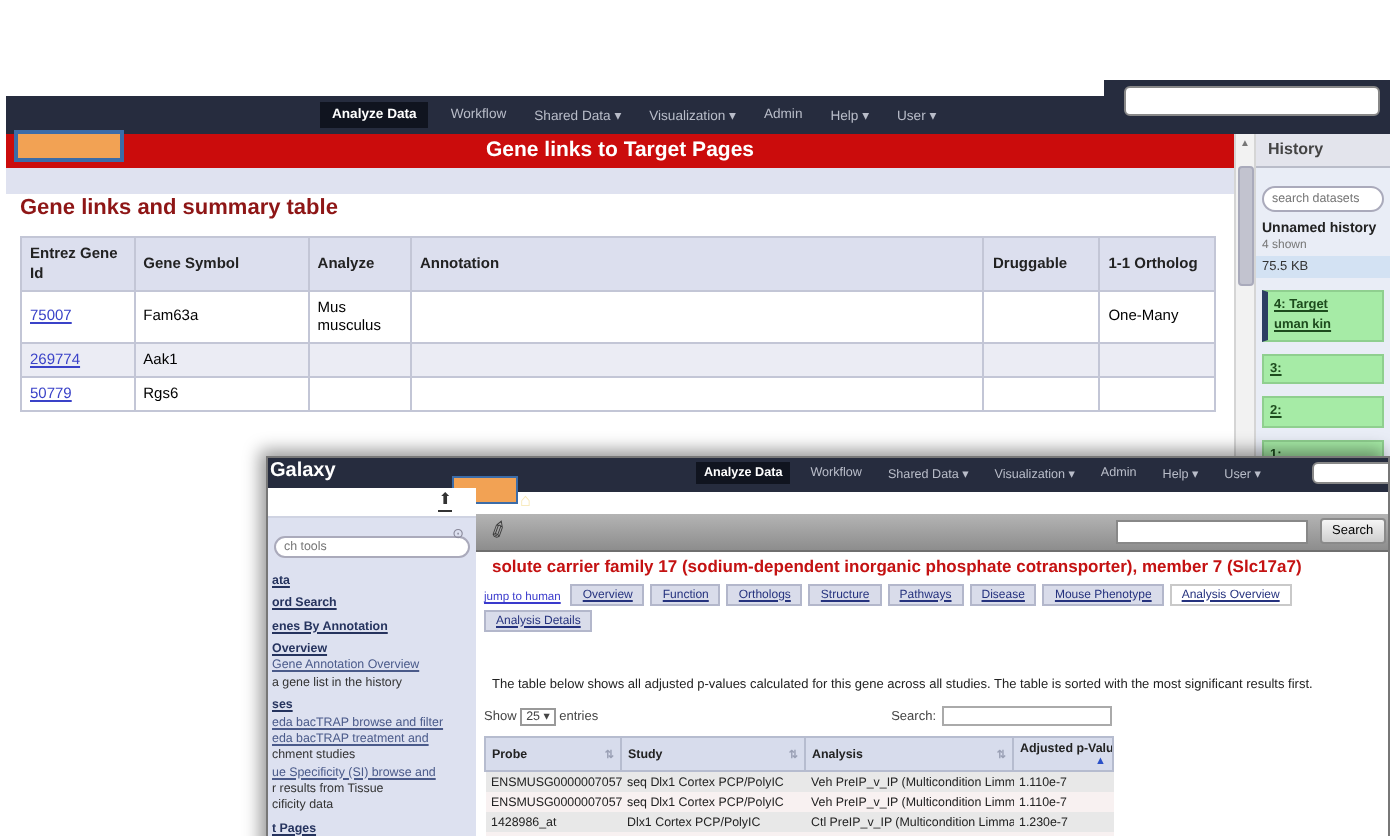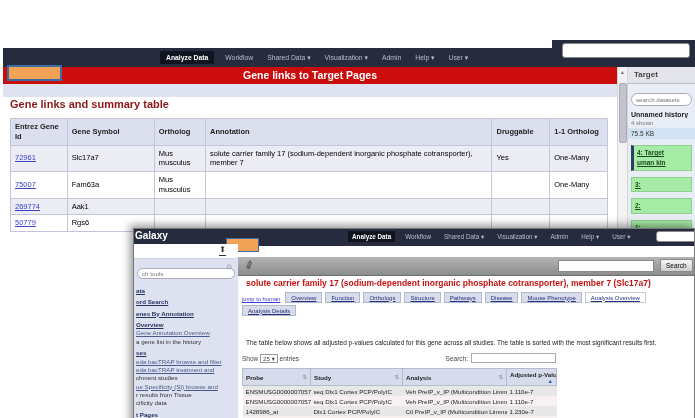--- a/index.html
+++ b/index.html
@@ -117,35 +117,27 @@
           <col style="width:80px">
           <col style="width:47px">
         <col style="width:263px">
           <col style="width:53px">
           <col style="width:53px">
       </colgroup>
       <thead id="back-thead">
           <tr>
             <th>Entrez Gene Id</th>
             <th>Gene Symbol</th>
-            <th>Ortholog</th>
+            <th>Analyze</th>
             <th>Annotation</th>
             <th>Druggable</th>
             <th>1-1 Ortholog</th>
           </tr>
         </thead>
       <tbody id="back-tbody">
-          <tr class="odd">
-            <td><span class="id-link">72961</span></td>
-            <td>Slc17a7</td>
-            <td>Mus musculus</td>
-            <td>solute carrier family 17 (sodium-dependent inorganic phosphate cotransporter), member 7</td>
-            <td>Yes</td>
-            <td>One-Many</td>
-          </tr>
           <tr class="even">
             <td><span class="id-link">75007</span></td>
             <td>Fam63a</td>
             <td>Mus musculus</td>
             <td></td>
             <td></td>
             <td>One-Many</td>
           </tr>
           <tr class="odd">
             <td><span class="id-link">269774</span></td>
@@ -165,21 +157,21 @@
           </tr>
         </tbody>
     </table>
 
     <div class="vscroll">
       <div class="vs-arrow">▲</div>
       <div class="vs-thumb"></div>
     </div>
 
     <div class="history">
-      <div class="h-head">Target</div>
+      <div class="h-head">History</div>
       <div class="h-body">
         <input class="h-search" placeholder="search datasets" style="">
         <div class="h-name">Unnamed history</div>
         <div class="h-shown">4 shown</div>
         <div class="h-size">75.5 KB</div>
         <div id="history-items">
             <div class="h-item selected">
               <div class="h-line">4: Target</div>
               <div class="h-line">uman kin</div>
             </div>

